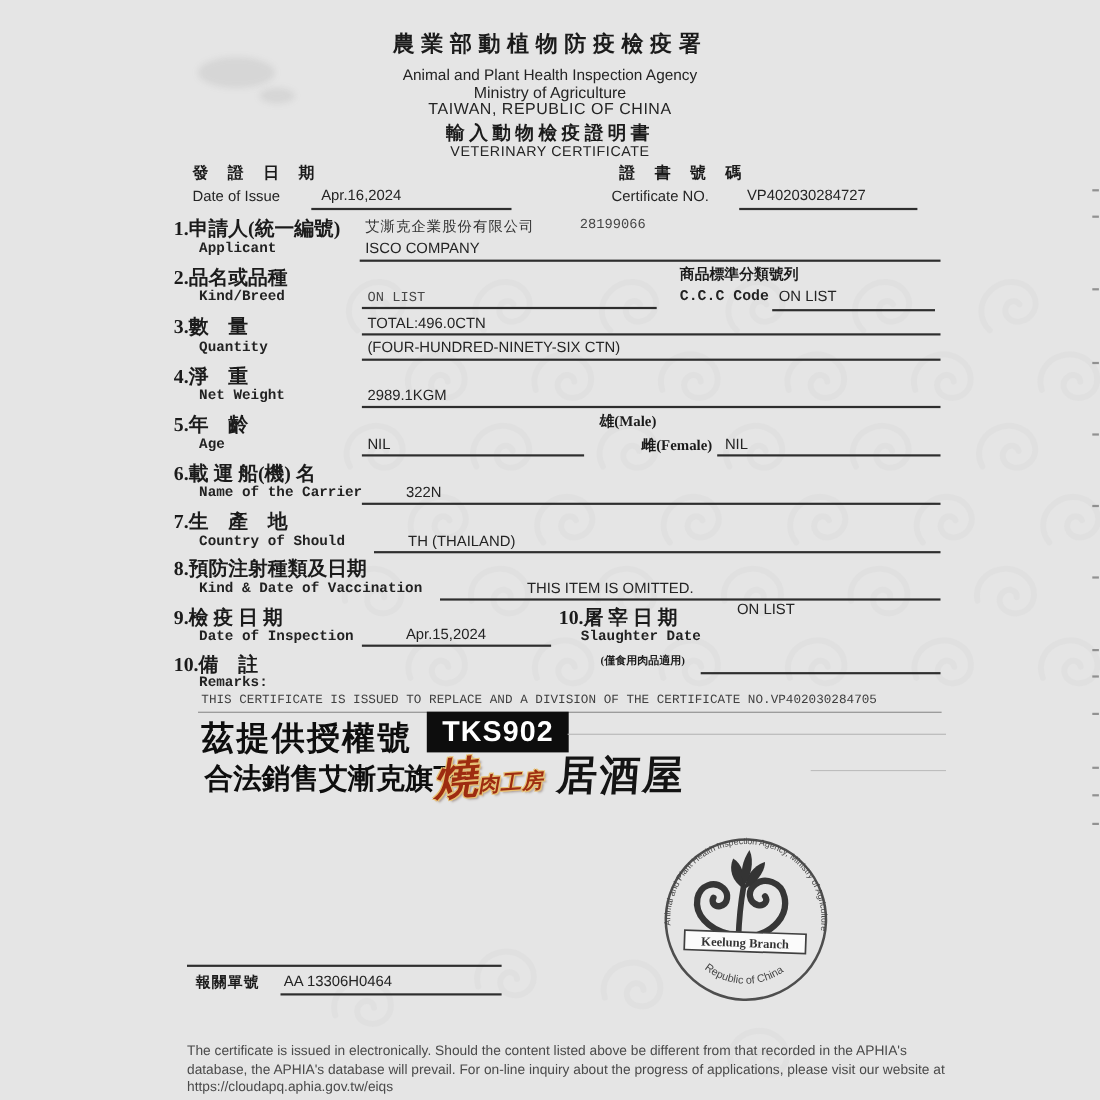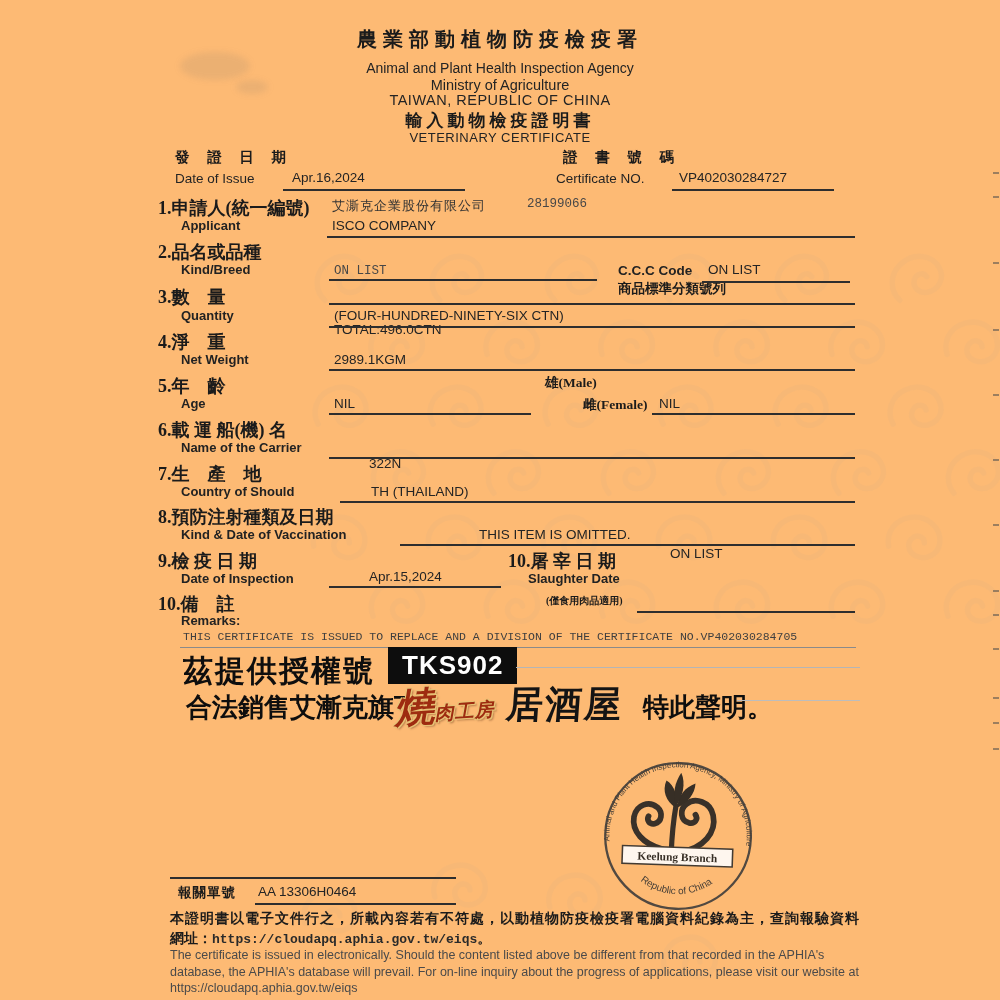--- a/index.html
+++ b/index.html
@@ -1,23 +1,23 @@
 <!DOCTYPE html>
 <html><head>
 <meta charset="utf-8">
 <style>
   html,body{margin:0;padding:0;}
   body{width:1000px;height:1000px;background:#fff;overflow:hidden;
        font-family:"Liberation Sans","DejaVu Sans",sans-serif;}
-  #page{position:relative;width:1000px;height:1000px;background:#fdba74;}
+  #page{position:relative;width:1000px;height:1000px;background:#e5e5e5;}
   .abs{position:absolute;white-space:nowrap;}
   .ctr{position:absolute;left:0;width:1000px;text-align:center;white-space:nowrap;}
   .zh{font-family:"Liberation Serif","DejaVu Serif",serif;font-weight:700;color:#1b1b1b;font-size:18px;}
   .zhr{font-family:"Liberation Serif","DejaVu Serif",serif;font-weight:400;color:#333;}
-  .mono{font-family:Liberation Sans, sans-serif;font-weight:700;color:#222;font-size:13px;}
+  .mono{font-family:Liberation Mono, monospace;font-weight:700;color:#222;font-size:13px;}
   .monov{font-family:"Liberation Mono","DejaVu Sans Mono",monospace;font-weight:400;color:#474747;font-size:12.5px;}
   .sans{font-family:"Liberation Sans","DejaVu Sans",sans-serif;color:#242424;font-size:13.5px;}
   .fline{position:absolute;height:2px;background:#2e2e2e;}
   .fline.thin{height:1px;background:#8a8a8a;}
   .big-black{font-weight:900;color:#0e0e0e;font-family:"Liberation Sans","DejaVu Sans",sans-serif;}
   #authcode{background:#0d0d0d;color:#fff;font-weight:700;font-size:26px;
             padding:3px 14px 4px 14px;letter-spacing:1px;
             font-family:"Liberation Sans","DejaVu Sans",sans-serif;}
   #brand-main{font-family:"DejaVu Serif","Liberation Serif",serif;font-weight:700;font-style:italic;
       color:#9e2c10;transform:rotate(-4deg);display:inline-block;
@@ -176,30 +176,30 @@
   <div class="fline" style="left:672px;top:189px;width:162px;"></div>
 
   <div class="abs zh" style="left:158px;top:196px;">1.申請人(統一編號)</div>
   <div class="abs zhr" style="left:332px;top:197px;font-size:13px;letter-spacing:1px;">艾澌克企業股份有限公司</div>
   <div class="abs monov" style="left:527px;top:197px;">28199066</div>
   <div class="abs mono" style="left:181px;top:218px;">Applicant</div>
   <div class="abs sans" style="left:332px;top:218px;">ISCO COMPANY</div>
   <div class="fline" style="left:327px;top:236px;width:528px;"></div>
 
   <div class="abs zh" style="left:158px;top:240px;">2.品名或品種</div>
-  <div class="abs zh" style="left:618px;top:241px;font-size:13.5px;margin-top:39px;">商品標準分類號列</div>
+  <div class="abs zh" style="left:618px;top:241px;font-size:13.5px;">商品標準分類號列</div>
   <div class="abs mono" style="left:181px;top:262px;">Kind/Breed</div>
   <div class="abs monov" style="left:334px;top:264px;">ON LIST</div>
   <div class="fline" style="left:329px;top:279px;width:268px;"></div>
   <div class="abs mono" style="left:618px;top:263px;font-size:13.5px;">C.C.C Code</div>
   <div class="abs sans" style="left:708px;top:262px;">ON LIST</div>
   <div class="fline" style="left:702px;top:281px;width:148px;"></div>
 
   <div class="abs zh" style="left:158px;top:285px;">3.數　量</div>
-  <div class="abs sans" style="left:334px;top:286px;margin-top:36px;">TOTAL:496.0CTN</div>
+  <div class="abs sans" style="left:334px;top:286px;">TOTAL:496.0CTN</div>
   <div class="fline" style="left:329px;top:303px;width:526px;"></div>
   <div class="abs mono" style="left:181px;top:308px;">Quantity</div>
   <div class="abs sans" style="left:334px;top:308px;">(FOUR-HUNDRED-NINETY-SIX CTN)</div>
   <div class="fline" style="left:329px;top:326px;width:526px;"></div>
 
   <div class="abs zh" style="left:158px;top:330px;">4.淨　重</div>
   <div class="abs mono" style="left:181px;top:352px;">Net Weight</div>
   <div class="abs sans" style="left:334px;top:352px;">2989.1KGM</div>
   <div class="fline" style="left:329px;top:369px;width:526px;"></div>
 
@@ -207,21 +207,21 @@
   <div class="abs zh" style="left:545px;top:374px;font-size:13.5px;">雄(Male)</div>
   <div class="abs mono" style="left:181px;top:396px;">Age</div>
   <div class="abs sans" style="left:334px;top:396px;">NIL</div>
   <div class="fline" style="left:329px;top:413px;width:202px;"></div>
   <div class="abs zh" style="left:545px;top:396px;font-size:13.5px;padding-left:38px;">雌(Female)</div>
   <div class="abs sans" style="left:659px;top:396px;">NIL</div>
   <div class="fline" style="left:652px;top:413px;width:203px;"></div>
 
   <div class="abs zh" style="left:158px;top:418px;">6.載 運 船(機) 名</div>
   <div class="abs mono" style="left:181px;top:440px;">Name of the Carrier</div>
-  <div class="abs sans" style="left:369px;top:440px;margin-top:16px;">322N</div>
+  <div class="abs sans" style="left:369px;top:440px;">322N</div>
   <div class="fline" style="left:329px;top:457px;width:526px;"></div>
 
   <div class="abs zh" style="left:158px;top:462px;">7.生　產　地</div>
   <div class="abs mono" style="left:181px;top:484px;">Country of Should</div>
   <div class="abs sans" style="left:371px;top:484px;">TH (THAILAND)</div>
   <div class="fline" style="left:340px;top:501px;width:515px;"></div>
 
   <div class="abs zh" style="left:158px;top:505px;">8.預防注射種類及日期</div>
   <div class="abs mono" style="left:181px;top:527px;">Kind &amp; Date of Vaccination</div>
   <div class="abs sans" style="left:479px;top:527px;">THIS ITEM IS OMITTED.</div>
@@ -244,21 +244,20 @@
 
   <div class="abs big-black" style="left:183px;top:651px;font-size:30px;letter-spacing:2px;">茲提供授權號</div>
   <div class="abs" style="left:388px;top:650px;"><span id="authcode">TKS902</span></div>
   <div class="fline thin" style="left:516px;top:667px;width:344px;background:#b5b5b5;"></div>
 
   <div class="abs big-black" style="left:186px;top:690px;font-size:26px;">合法銷售艾漸克旗下</div>
   <div class="abs" style="left:394px;top:678px;">
     <span id="brand-main"><span id="brand-first">燒</span><span id="brand-rest">肉工房</span></span>
   </div>
   <div class="abs" style="left:506px;top:680px;"><span id="brand-sub">居酒屋</span></div>
-  <div class="abs big-black" style="left:643px;top:690px;font-size:26px;">特此聲明。</div>
   <div class="fline thin" style="left:737px;top:700px;width:123px;background:#bdbdbd;"></div>
 
 
   <div class="abs" style="left:600px;top:758px;opacity:.88;transform:rotate(2deg);">
     <svg width="156" height="156" viewBox="0 0 150 150" xmlns="http://www.w3.org/2000/svg">
       <defs>
         <path id="arcTop" d="M 15.2,102.9 A 66,66 0 1 1 134.8,102.9"></path>
         <path id="arcBot" d="M 22,95 A 57,57 0 0 0 128,95"></path>
       </defs>
       <circle cx="75" cy="75" r="70" fill="none" stroke="#3a3a3a" stroke-width="2.2"></circle>
@@ -281,24 +280,20 @@
         <textPath href="#arcBot" startOffset="50%" text-anchor="middle">Republic of China</textPath>
       </text>
     </svg>
   </div>
 
   <div class="fline" style="left:170px;top:877px;width:286px;"></div>
   <div class="abs zh" style="left:178px;top:884px;font-size:13.5px;letter-spacing:1px;">報關單號</div>
   <div class="abs sans" style="left:258px;top:884px;">AA 13306H0464</div>
   <div class="fline" style="left:255px;top:903px;width:201px;"></div>
 
-  <div class="abs zh" style="left:170px;top:910px;font-size:14px;letter-spacing:1px;">本證明書以電子文件行之，所載內容若有不符處，以動植物防疫檢疫署電腦資料紀錄為主，查詢報驗資料</div>
-  <div class="abs" style="left:170px;top:929px;">
-    <span class="zh" style="font-size:14px;">網址：</span><span class="monov" style="font-size:13px;font-weight:700;color:#2a2a2a;">https://cloudapq.aphia.gov.tw/eiqs</span><span class="zh" style="font-size:14px;">。</span>
-  </div>
   <div class="abs sans" style="left:170px;top:947px;width:695px;white-space:normal;font-size:12.5px;line-height:16.5px;color:#4a4a4a;">The certificate is issued in electronically. Should the content listed above be different from that recorded in the APHIA's database, the APHIA's database will prevail. For on-line inquiry about the progress of applications, please visit our website at https://cloudapq.aphia.gov.tw/eiqs</div>
 <div class="edash" style="left: 993px; top: 172px;"></div>
     <div class="edash" style="left: 993px; top: 196px;"></div>
     <div class="edash" style="left: 993px; top: 262px;"></div>
     <div class="edash" style="left: 993px; top: 329px;"></div>
     <div class="edash" style="left: 993px; top: 394px;"></div>
     <div class="edash" style="left: 993px; top: 459px;"></div>
     <div class="edash" style="left: 993px; top: 524px;"></div>
     <div class="edash" style="left: 993px; top: 590px;"></div>
     <div class="edash" style="left: 993px; top: 614px;"></div>

